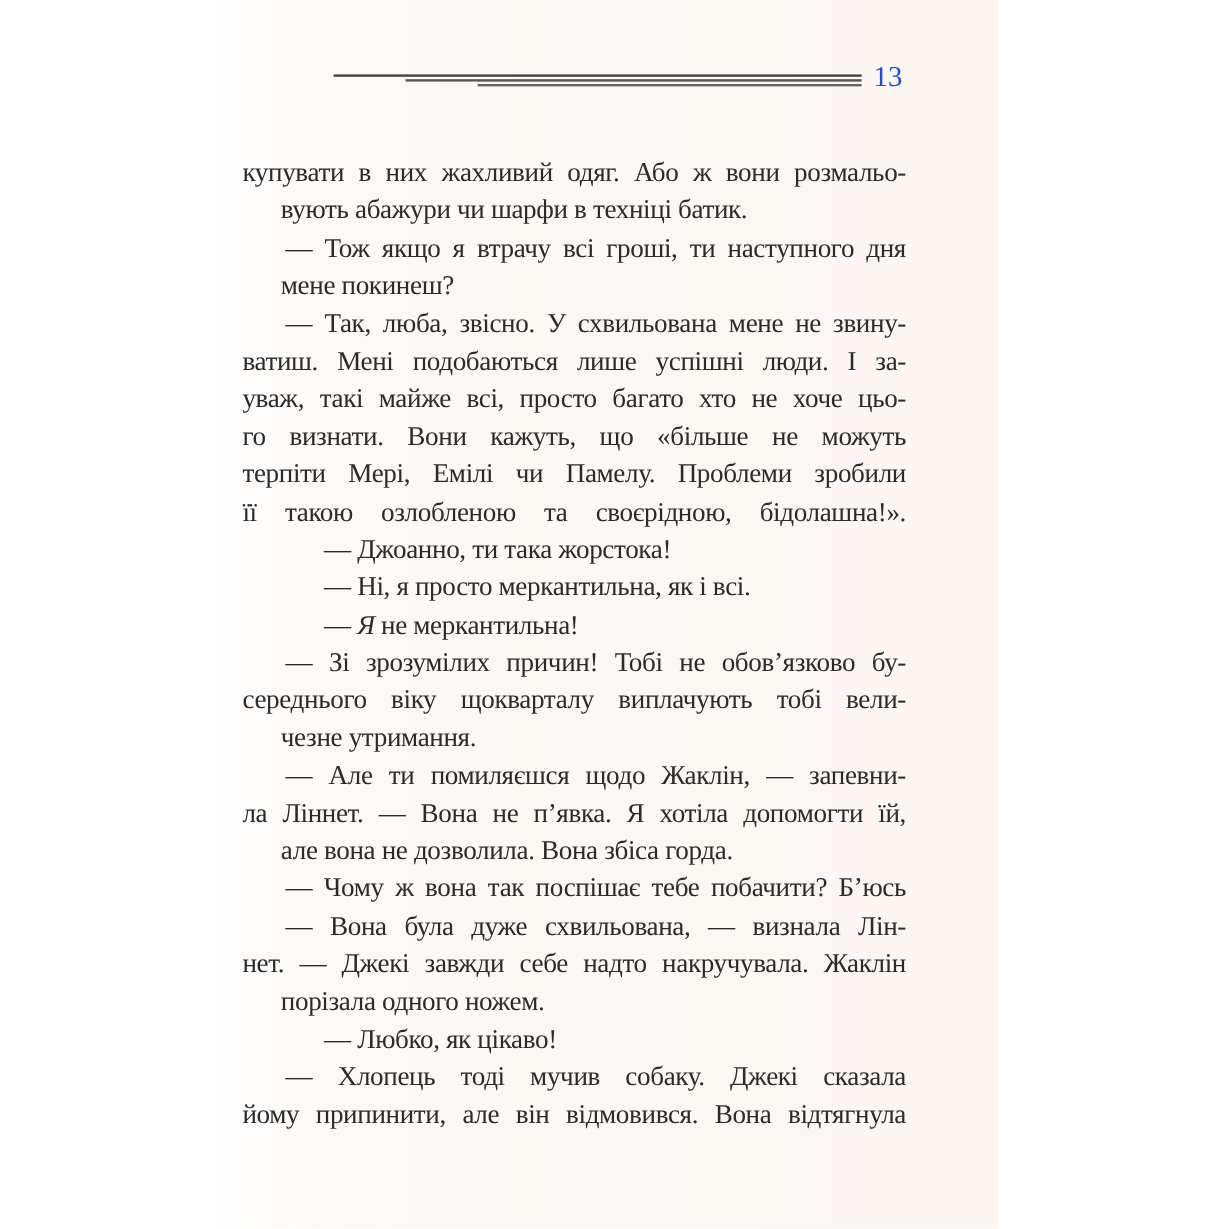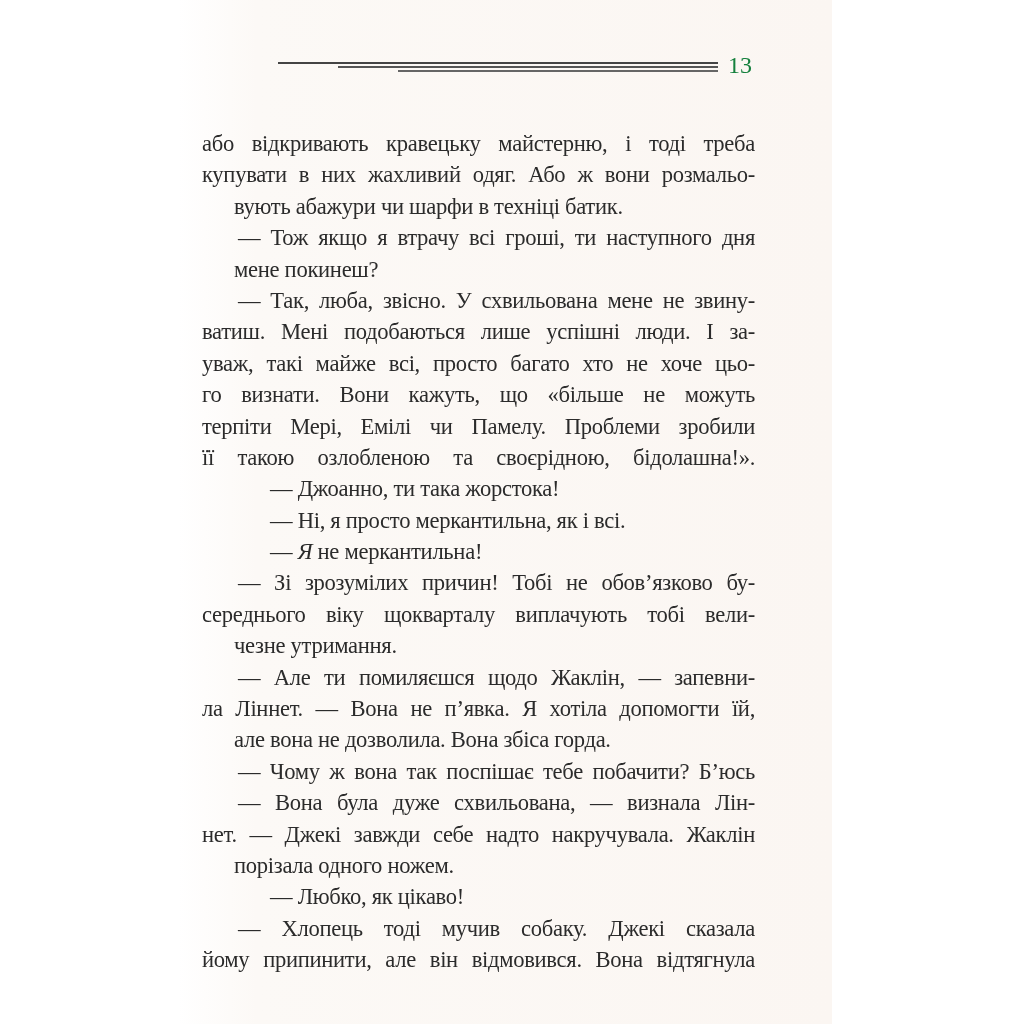--- a/index.html
+++ b/index.html
@@ -22,21 +22,21 @@
     }
     .rule { position: absolute; background: #444; height: 2px; }
     .rule.r1 { left: 0; top: 12px; width: 200px; }
     .rule.r2 { left: 30px; top: 16px; width: 170px; height: 1.5px; background:#555; }
     .rule.r3 { left: 60px; top: 20px; width: 140px; height: 1.5px; background:#666; }
     .rules { position:absolute; left:0; top:0; width:440px; height:30px; }
     .rules .rule.r1 { width: 440px; }
     .rules .rule.r2 { left: 60px; width: 380px; }
     .rules .rule.r3 { left: 120px; width: 320px; }
     .page-number {
-      position: absolute; left: 450px; top: 0; font-size: 24px; color: #15803d; line-height: 30px;
+      position: absolute; left: 450px; top: 0; font-size: 24px; color: #1d4ed8; line-height: 30px;
     }
     .body-text {
       position: absolute; left: 202px; top: 128px; width: 553px;
       font-size: 22.6px; line-height: 31.4px; color: #2b2b2b;
       letter-spacing: -0.3px;
     }
     .line { display: block; white-space: nowrap; text-align: justify; text-align-last: justify; height: 31.4px; }
     .line.last { text-align-last: left; margin-left: 32px; }
     .line.indent { padding-left: 36px; }
     .ital { font-style: italic; }
@@ -51,21 +51,20 @@
 <div class="header">
   <div class="rules">
     <div class="rule r1"></div>
     <div class="rule r2"></div>
     <div class="rule r3"></div>
   </div>
   <span class="page-number">13</span>
 </div>
 
 <div class="body-text" id="body-text">
-    <span class="line">або відкривають кравецьку майстерню, і тоді треба</span>
     <span class="line">купувати в них жахливий одяг. Або ж вони розмальо-</span>
     <span class="line last">вують абажури чи шарфи в техніці батик.</span>
     <span class="line indent">— Тож якщо я втрачу всі гроші, ти наступного дня</span>
     <span class="line last">мене покинеш?</span>
     <span class="line indent">— Так, люба, звісно. У схвильована мене не звину-</span>
     <span class="line">ватиш. Мені подобаються лише успішні люди. І за-</span>
     <span class="line">уваж, такі майже всі, просто багато хто не хоче цьо-</span>
     <span class="line">го визнати. Вони кажуть, що «більше не можуть</span>
     <span class="line">терпіти Мері, Емілі чи Памелу. Проблеми зробили</span>
     <span class="line">її такою озлобленою та своєрідною, бідолашна!».</span>

